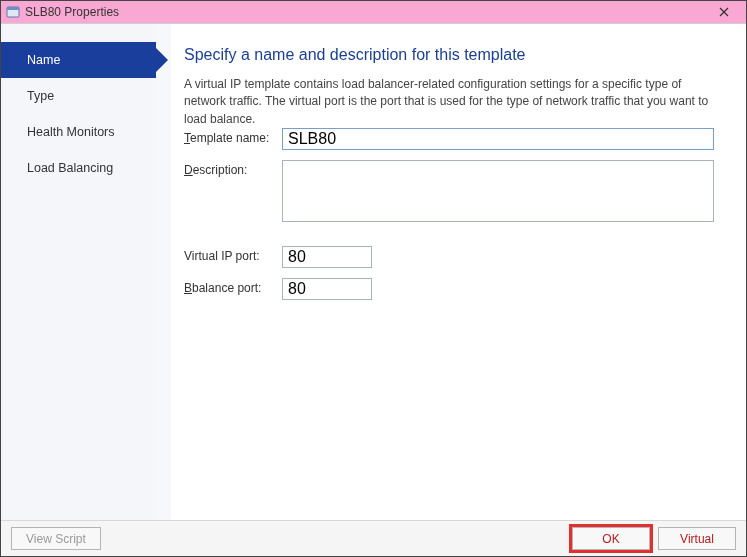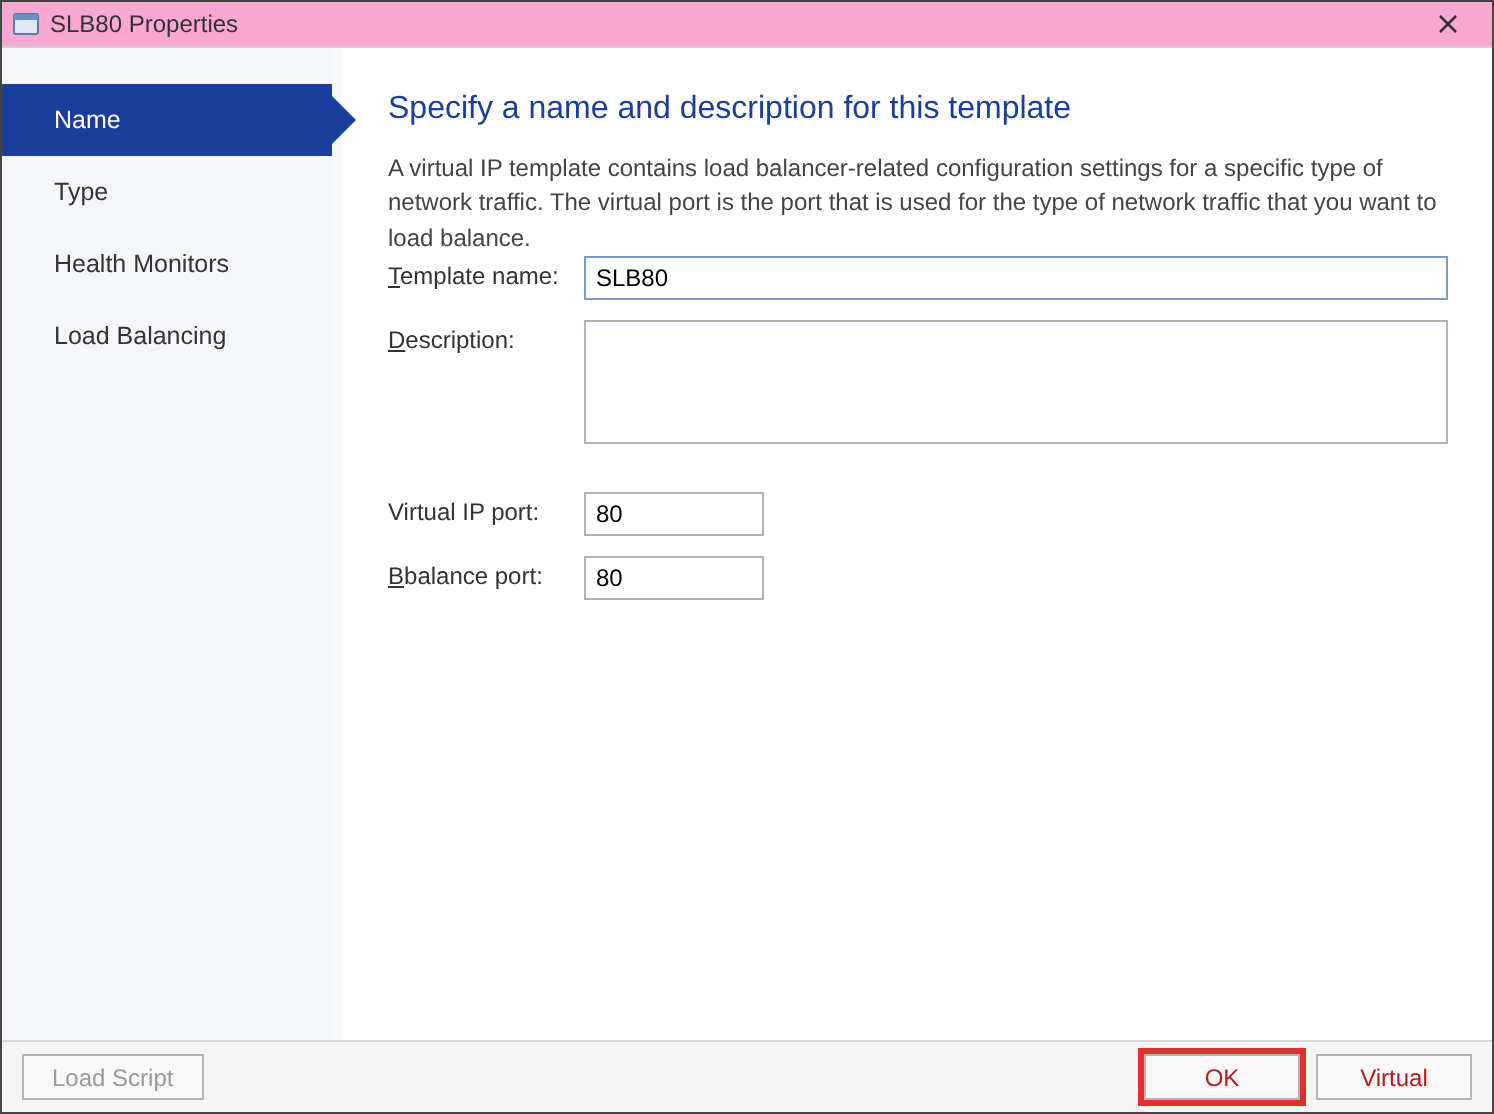--- a/index.html
+++ b/index.html
@@ -68,21 +68,21 @@
     right: -12px;
     top: 50%;
     margin-top: -12px;
     width: 0; height: 0;
     border-top: 12px solid transparent;
     border-bottom: 12px solid transparent;
     border-left: 12px solid #1a3e9c;
   }
   .content {
     flex: 1;
-    padding: 22px 22px 10px 28px;
+    padding: 22px 32px 10px 28px;
   }
   .heading {
     font-size: 16px;
     color: #1a3e9c;
     margin: 0 0 12px 0;
     font-weight: 400;
   }
   .intro {
     font-size: 12px;
     color: #444;
@@ -97,21 +97,21 @@
     width: 98px;
     padding-top: 3px;
     font-size: 12px;
     color: #333;
   }
   .form-row .label .ul { text-decoration: underline; }
   .text-input {
     border: 1px solid #7a9ecb;
     height: 22px;
     padding: 2px 5px;
-    font-size: 12px;
+    font-size: 16px;
     font-family: inherit;
     outline: none;
   }
   .w-full { width: 432px; }
   .w-short { width: 90px; border-color:#aab3bd;}
   .textarea {
     border: 1px solid #aab3bd;
     width: 432px;
     height: 62px;
     padding: 3px 5px;
@@ -205,17 +205,17 @@
     </div>
 
     <div class="form-row">
       <div class="label"><span class="ul">B</span><span>balance port:</span></div>
       <input type="text" class="text-input w-short" value="80" style="">
     </div>
   </div>
 </div>
 
 <div class="footer">
-  <button class="btn disabled">Load Script</button>
+  <button class="btn disabled">View Script</button>
   <div class="spacer"></div>
   <button class="btn ok-highlight">OK</button>
   <button class="btn">Virtual</button>
 </div>
 
 </body></html>

